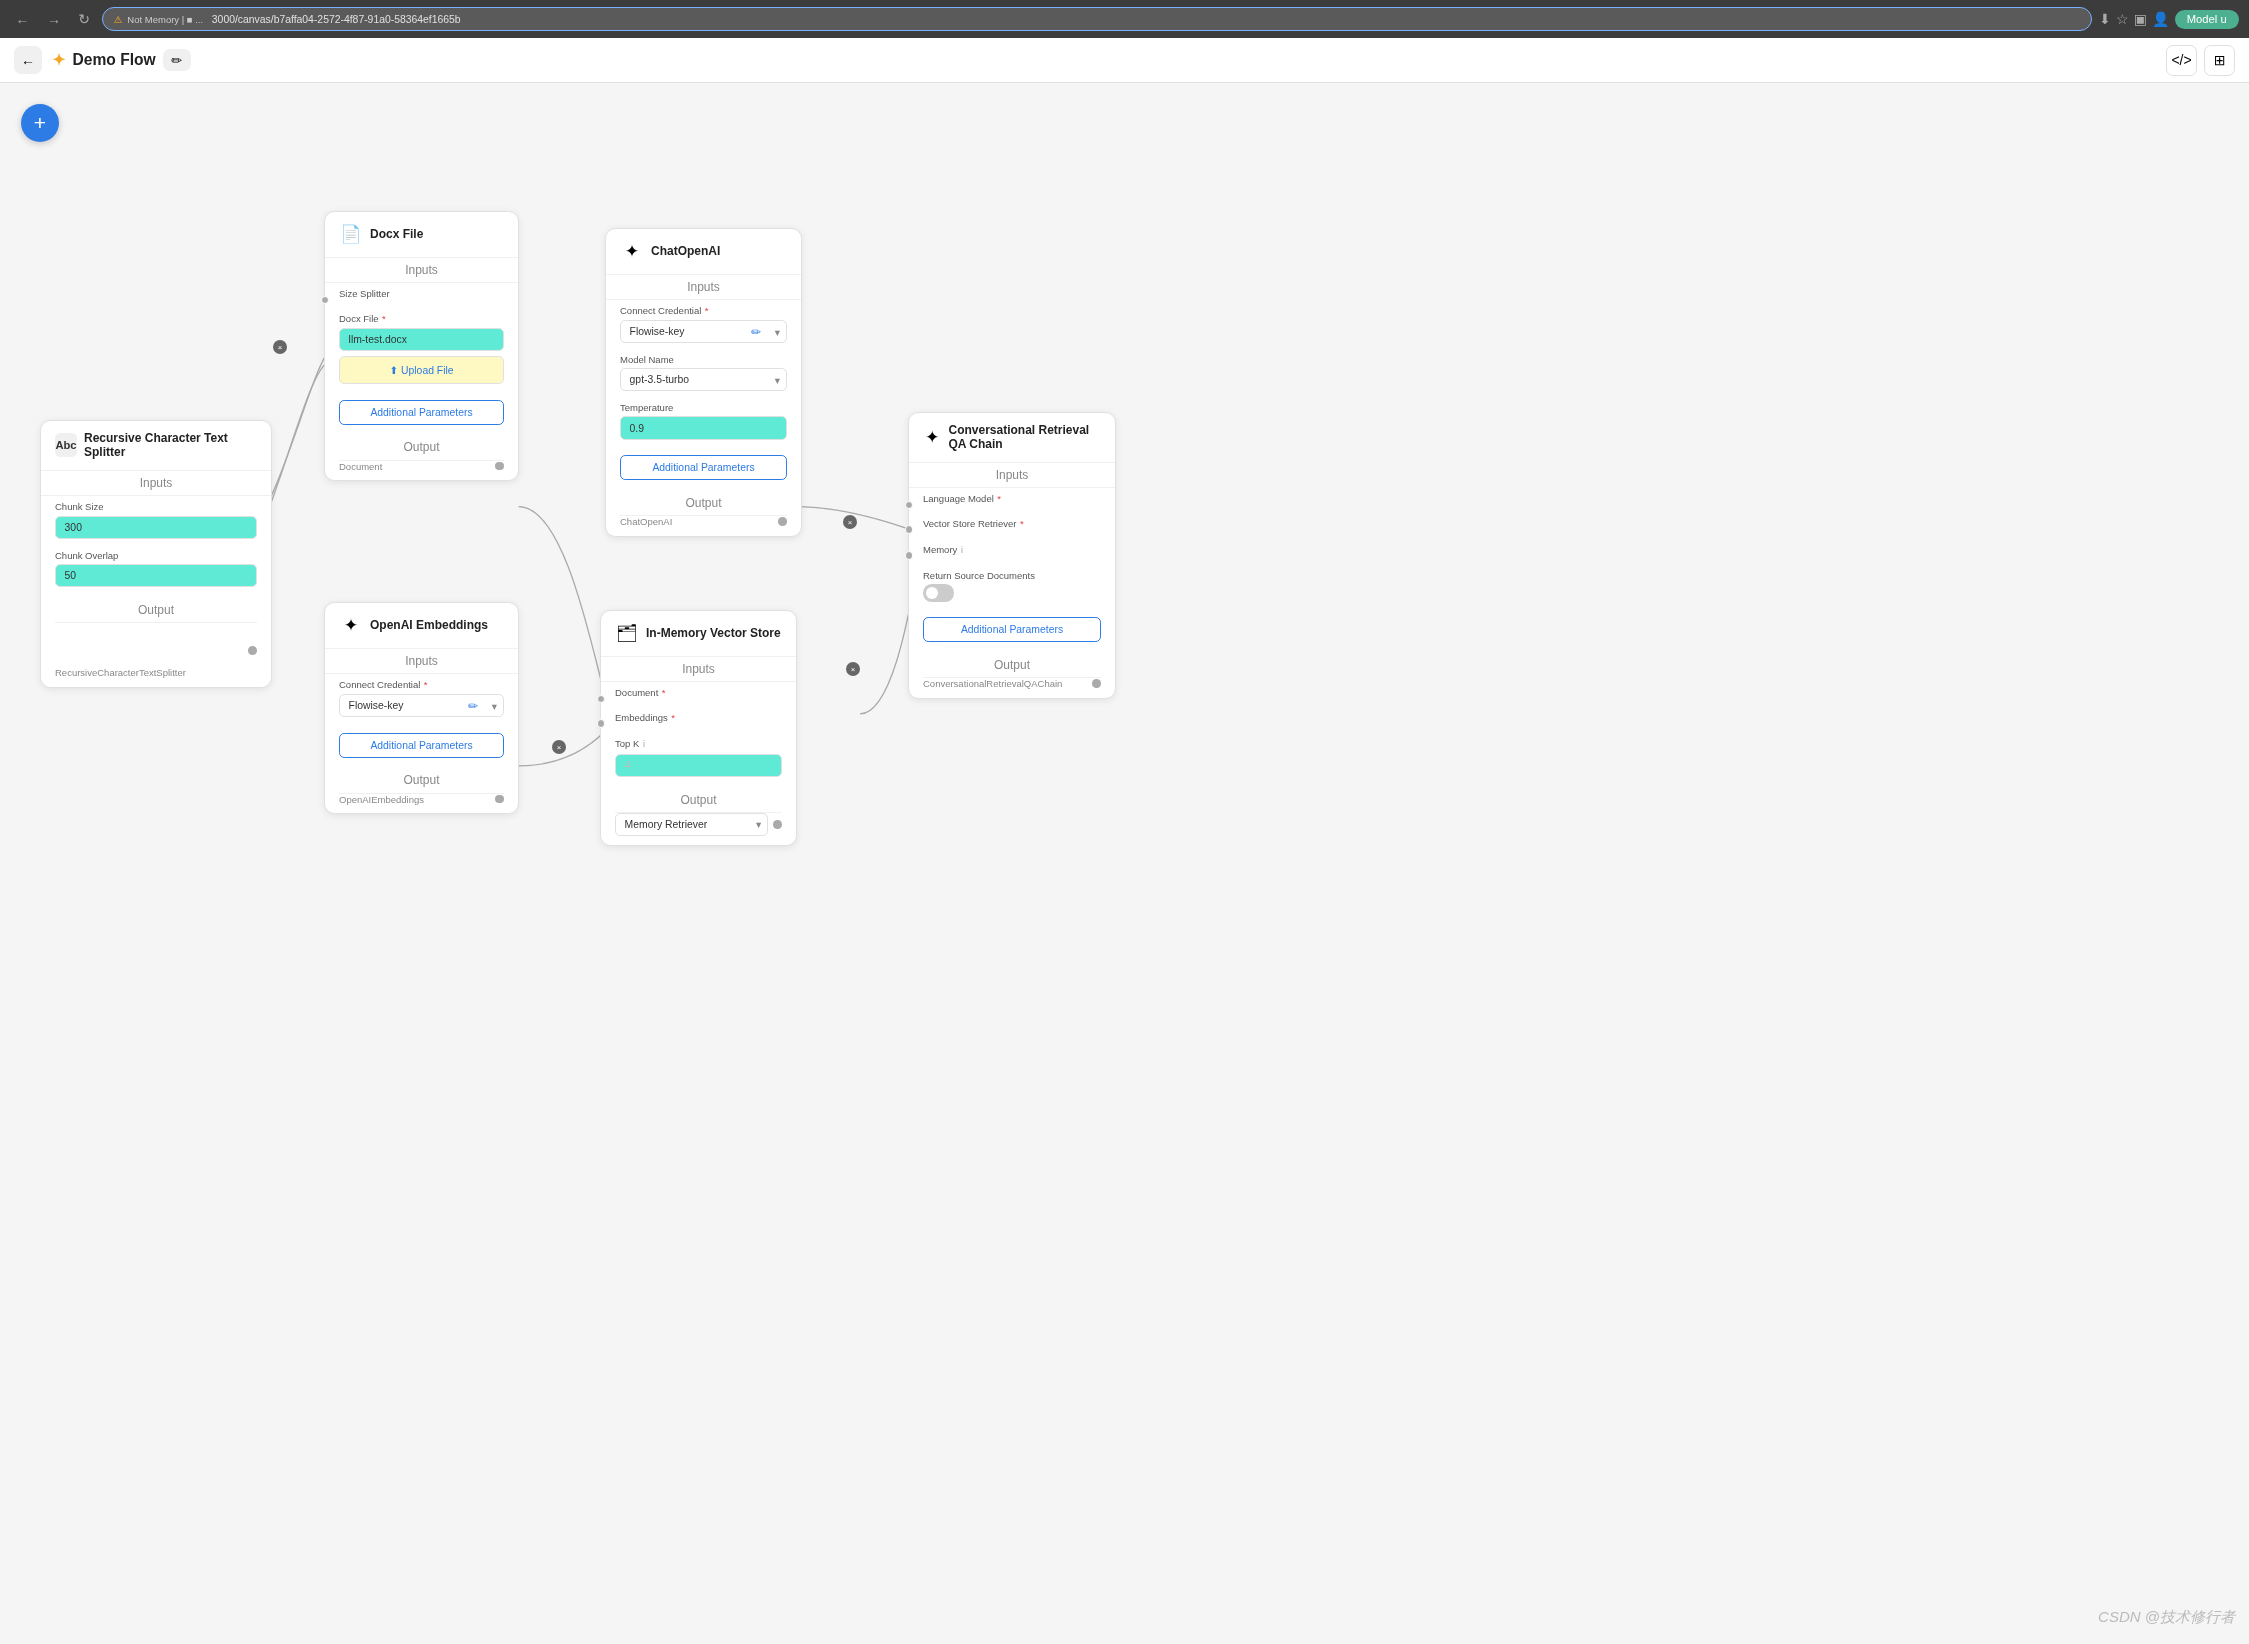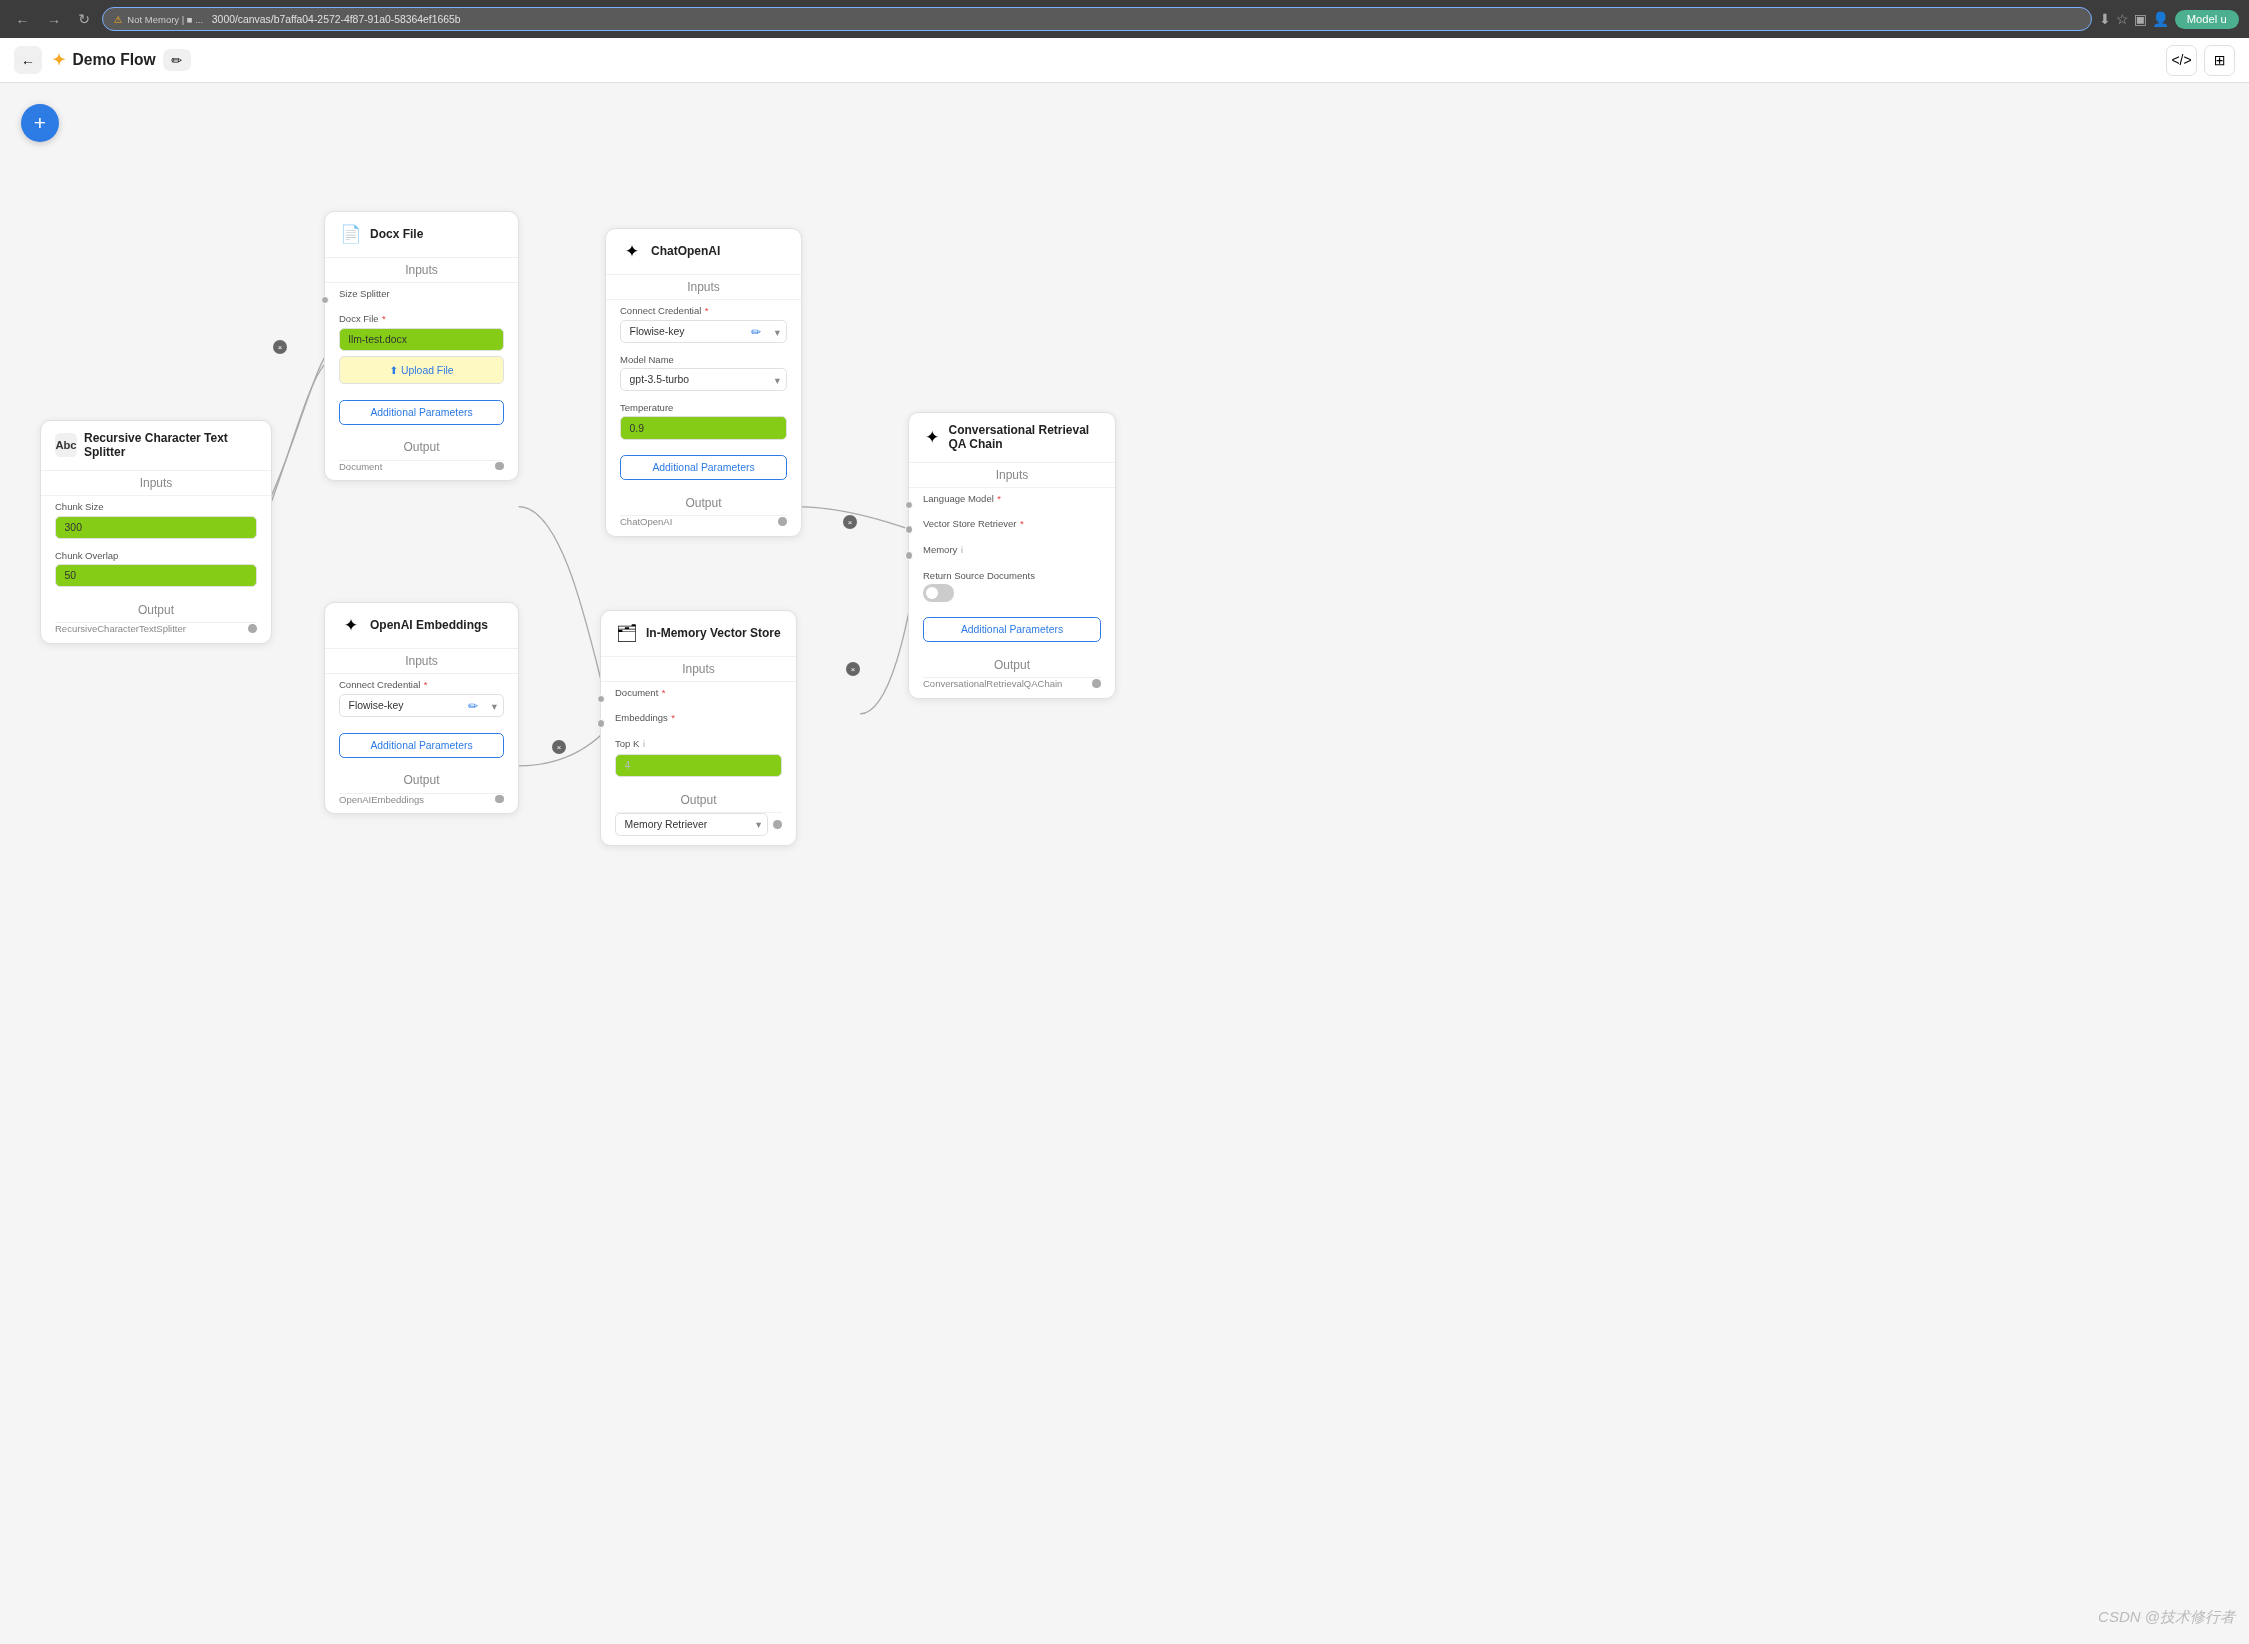--- a/index.html
+++ b/index.html
@@ -128,21 +128,21 @@
       gap: 3.5px;
     }
     .required { color: #e53e3e; }
     .field-input {
       width: 100%;
       border: 0.9px solid #e0e0e0;
       border-radius: 5.2px;
       padding: 5.2px 8.6px;
       font-size: 10.4px;
       color: #333;
-      background: #84cc16;
+      background: #5eead4;
       outline: none;
     }
     .field-input::placeholder { color: #bbb; }
     .field-select {
       width: 100%;
       border: 0.9px solid #e0e0e0;
       border-radius: 5.2px;
       padding: 5.2px 8.6px;
       font-size: 10.4px;
       color: #333;
@@ -336,21 +336,21 @@
       <div class="field-label">Chunk Size</div>
       <input class="field-input" type="text" value="300" style="">
     </div>
     <div class="node-field">
       <div class="field-label">Chunk Overlap</div>
       <input class="field-input" type="text" value="50" style="">
     </div>
     <div class="output-section">
       <div class="section-label">Output</div>
       <div class="output-row">
-        <span style="font-size:9.5px;color:#888;">RecursiveCharacterTextSplitter</span>
+        <span style="font-size:9.5px;color:#888;margin-top:44px;">RecursiveCharacterTextSplitter</span>
         <span class="connector-dot"></span>
       </div>
     </div>
   </div>
 
   <div class="node-card" style="left:324px; top:128px; width:195px;">
     <div class="node-header">
       <div class="node-icon" style="font-size:17.3px;">📄</div>
       <div class="node-title">Docx File</div>
     </div>

